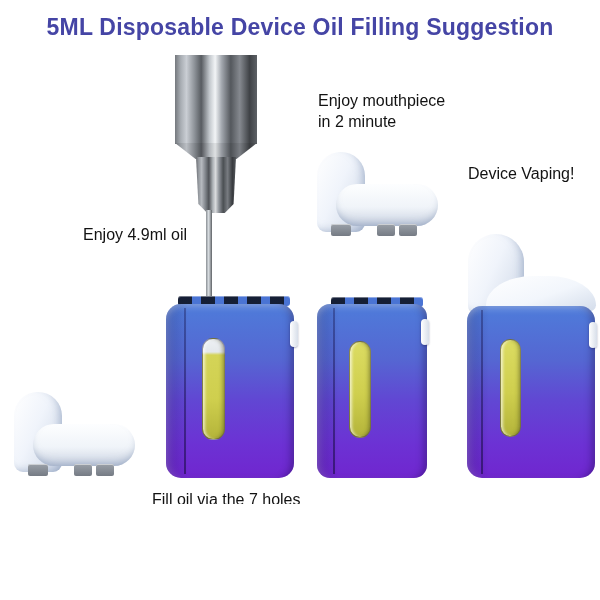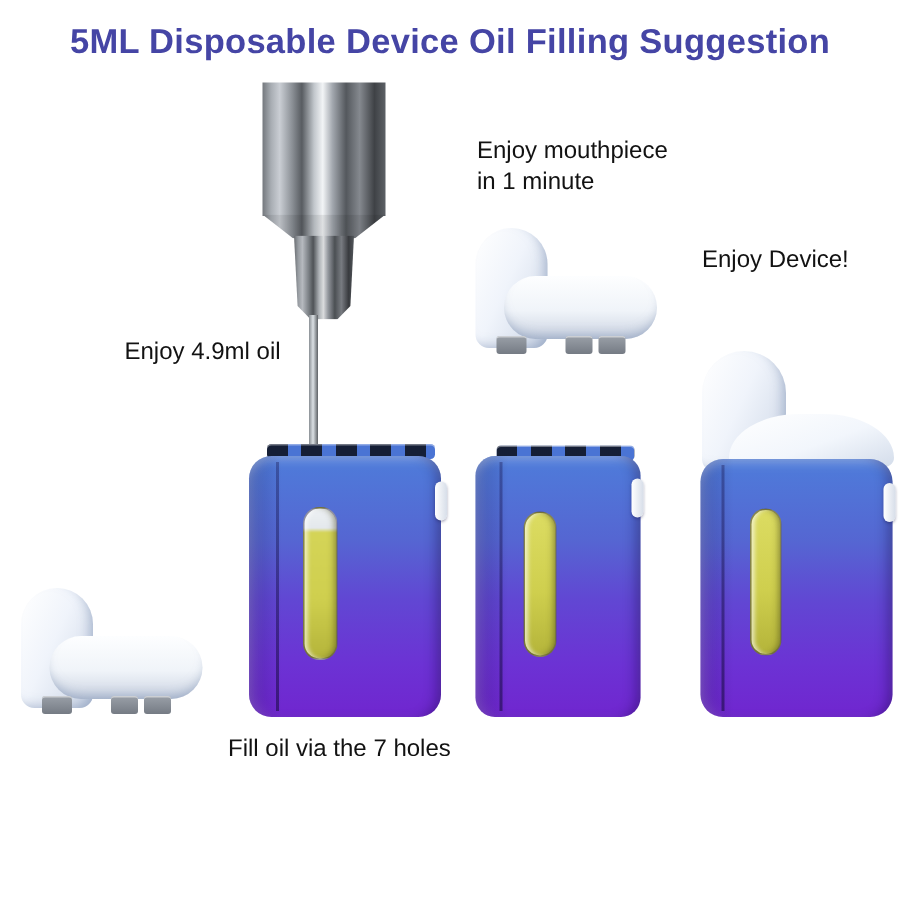--- a/index.html
+++ b/index.html
@@ -118,23 +118,23 @@
   <div class="abs">
     <div id="syr-barrel" class="abs metal"></div>
     <div id="syr-shoulder" class="abs metal"></div>
     <div id="syr-neck" class="abs metal"></div>
     <div id="syr-needle" class="abs"></div>
   </div>
 
   <div id="lbl-fill-oil" class="abs lbl">Enjoy 4.9ml oil</div>
   <div id="lbl-lock" class="abs lbl">
     <div>Enjoy mouthpiece</div>
-    <div>in 1 minute</div>
+    <div>in 2 minute</div>
   </div>
-  <div id="lbl-enjoy" class="abs lbl">Enjoy Device!</div>
+  <div id="lbl-enjoy" class="abs lbl">Device Vaping!</div>
   <div id="lbl-holes" class="abs lbl">Fill oil via the 7 holes</div>
 
   <div class="abs" style="left:12px;top:388px;width:130px;height:94px;">
     <div class="abs mp-vert" style="left:2px;top:4px;width:48px;height:80px;"></div>
     <div class="abs mp-loz" style="left:21px;top:36px;width:102px;height:42px;"></div>
     <div class="abs mp-tab" style="left:16px;top:76px;width:20px;"></div>
     <div class="abs mp-tab" style="left:62px;top:76px;width:18px;"></div>
     <div class="abs mp-tab" style="left:84px;top:76px;width:18px;"></div>
   </div>
 

